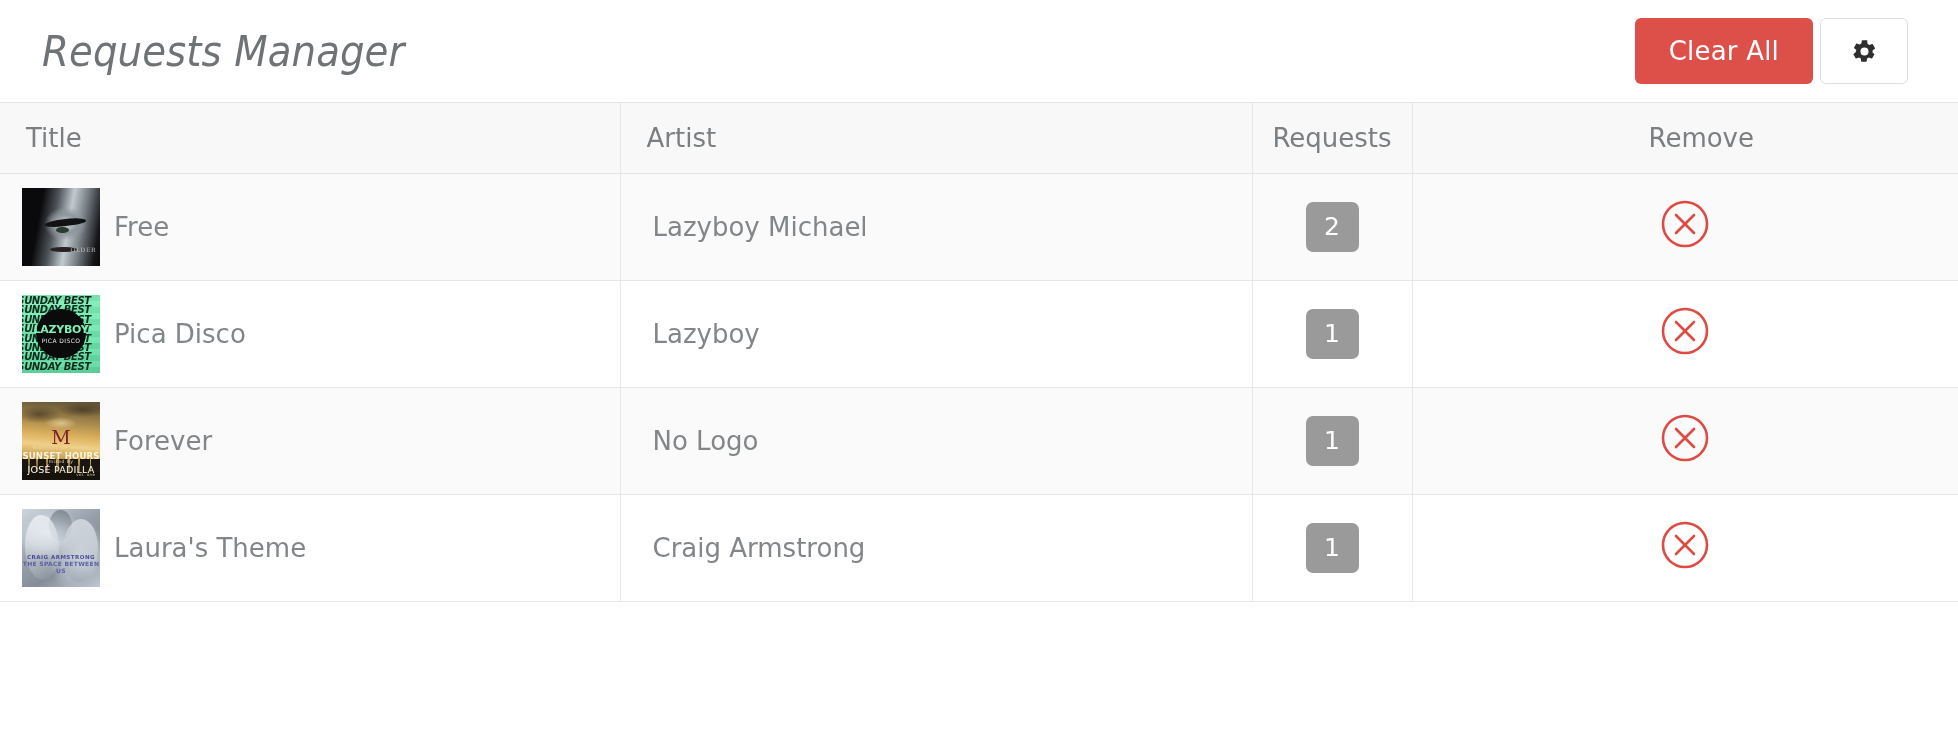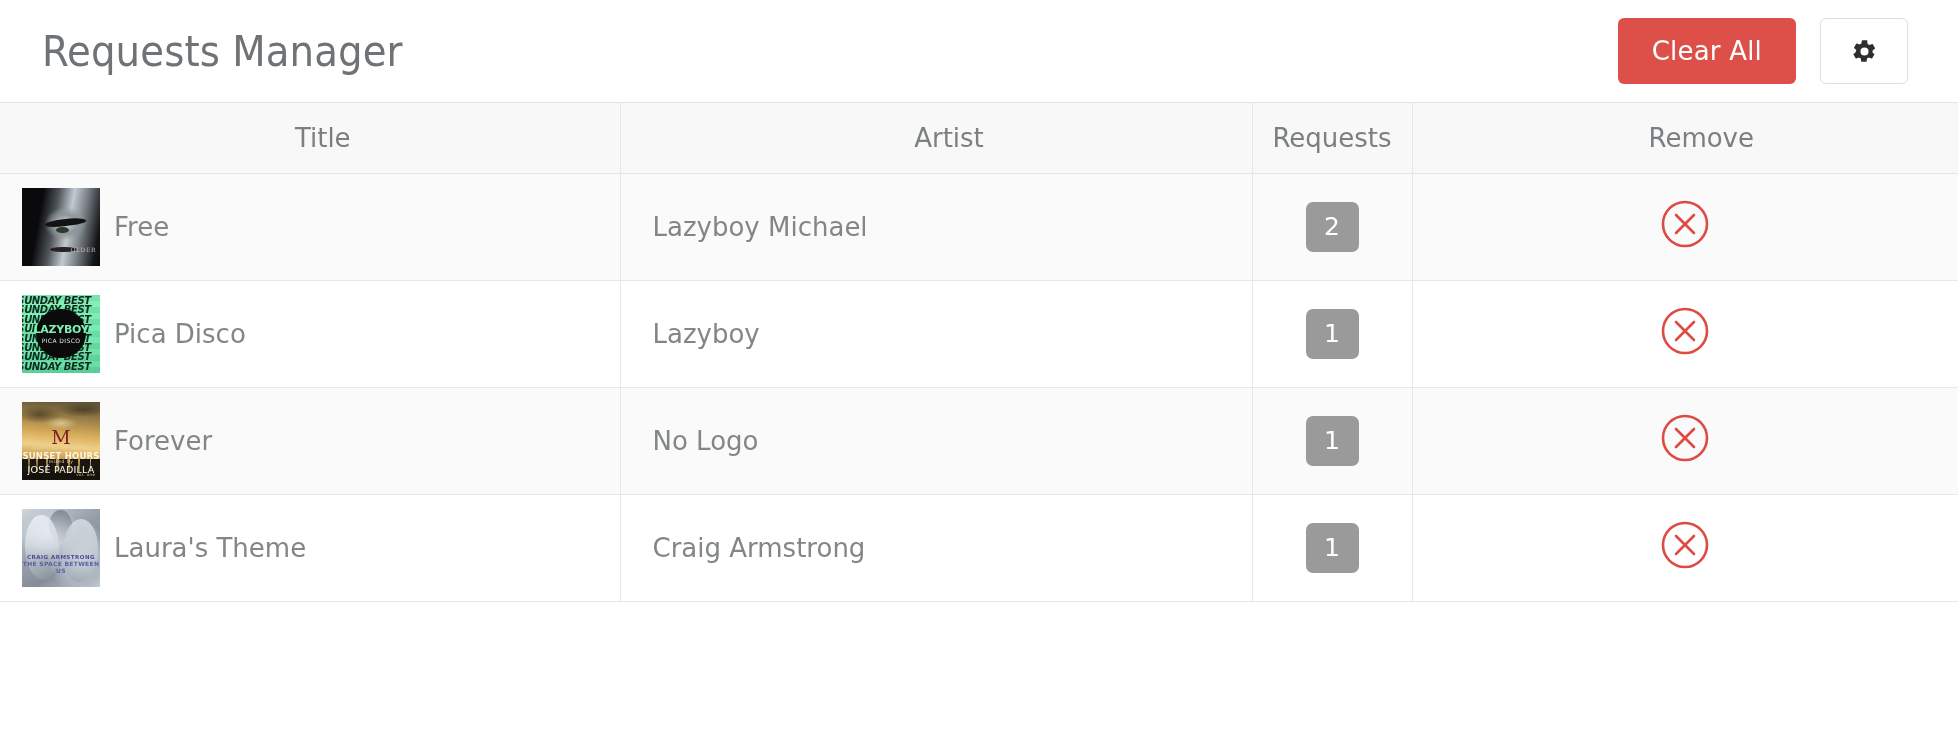--- a/index.html
+++ b/index.html
@@ -26,26 +26,27 @@
   }
   .page-title {
     font-size: 43px;
     font-weight: 400;
     color: #6f7376;
     letter-spacing: 0.1px;
     line-height: 1;
     white-space: nowrap;
     flex: 0 0 auto;
     font-stretch: condensed;
+    font-style: italic;
   }
   .header-spacer { flex: 1 1 auto; }
   .header-actions {
     display: flex;
     align-items: center;
-    gap: 24px;
+    gap: 7px;
     flex: 0 0 auto;
   }
   .btn-clear-all {
     background: #dd5049;
     color: #ffffff;
     border: none;
     border-radius: 6px;
     height: 66px;
     padding: 0 34px;
     font-size: 26px;
@@ -81,21 +82,21 @@
   .requests-table col.c-title   { width: 620px; }
   .requests-table col.c-artist  { width: 632px; }
   .requests-table col.c-req     { width: 160px; }
   .requests-table col.c-remove  { width: 546px; }
 
   .requests-table thead th {
     background: #f8f8f8;
     color: #7b7f82;
     font-size: 26px;
     font-weight: 400;
-    text-align: center;
+    text-align: left;
     height: 70px;
     padding: 0 0 0 26px;
     border-bottom: 1px solid #e4e4e4;
     border-right: 1px solid #e7e7e7;
     vertical-align: middle;
     white-space: nowrap;
   }
   .requests-table thead th.col-requests,
   .requests-table thead th.col-remove {
     text-align: center;

